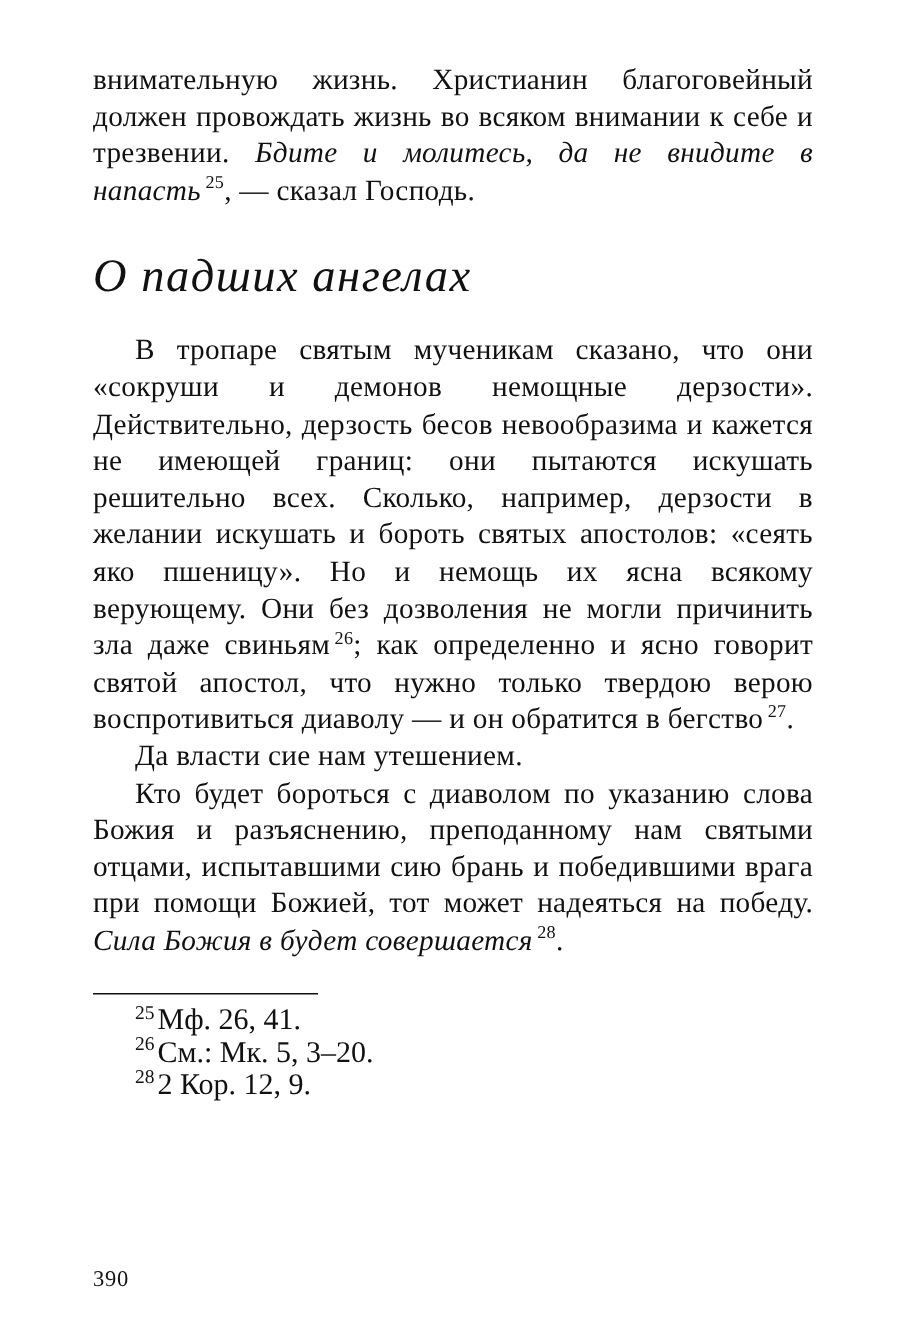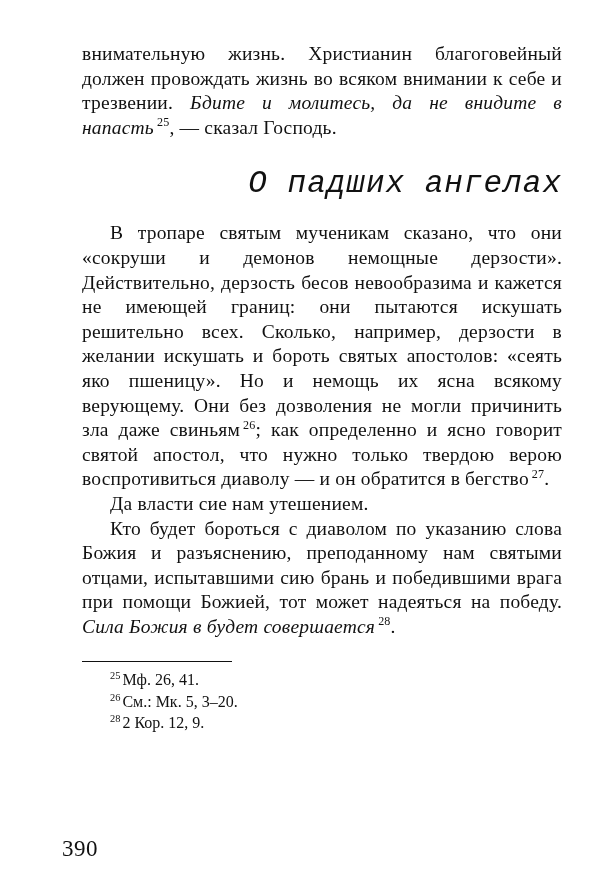--- a/index.html
+++ b/index.html
@@ -9,21 +9,21 @@
   }
   .page {
     position: relative;
     width: 600px;
     height: 890px;
     background: #ffffff;
     color: #111111;
     font-family: "Liberation Serif", serif;
     overflow: hidden;
     box-sizing: border-box;
-    padding: 42px 58px 0 82px;
+    padding: 42px 58px 0 62px;
   }
   .body-text {
     width: 480px;
   }
   .para {
     margin: 0;
     font-size: 19.5px;
     line-height: 24.6px;
     text-align: justify;
     text-indent: 28px;
@@ -34,56 +34,56 @@
   .para.no-indent {
     text-indent: 0;
   }
   .para sup {
     font-size: 0.62em;
     line-height: 0;
     vertical-align: super;
     margin-left: 3px;
   }
   .chapter-heading {
-    font-family: Liberation Mono, monospace;
+    font-family: Liberation Serif, serif;
     font-style: italic;
     font-weight: 400;
     font-size: 31px;
     letter-spacing: 1px;
-    text-align: right;
+    text-align: left;
     margin: 26px 0 20px 0;
   }
   .footnotes {
     margin-top: 22px;
     width: 480px;
   }
   .footnote-rule {
     width: 150px;
     height: 0;
     border-top: 1.4px solid #111111;
     margin: 0 0 7px 0;
   }
   .footnote {
     margin: 0;
-    font-size: 16px;
+    font-size: 20px;
     line-height: 21.5px;
     text-indent: 28px;
     text-align: left;
   }
   .footnote sup {
     font-size: 0.65em;
     line-height: 0;
     vertical-align: super;
     margin-right: 2px;
   }
   .page-number {
     position: absolute;
     left: 62px;
     bottom: 28px;
-    font-size: 23px;
+    font-size: 15px;
     letter-spacing: 0.5px;
     text-align: center;
   }
 </style>
 </head>
 <body>
 
 <div class="page">
 
   <div class="body-text">

